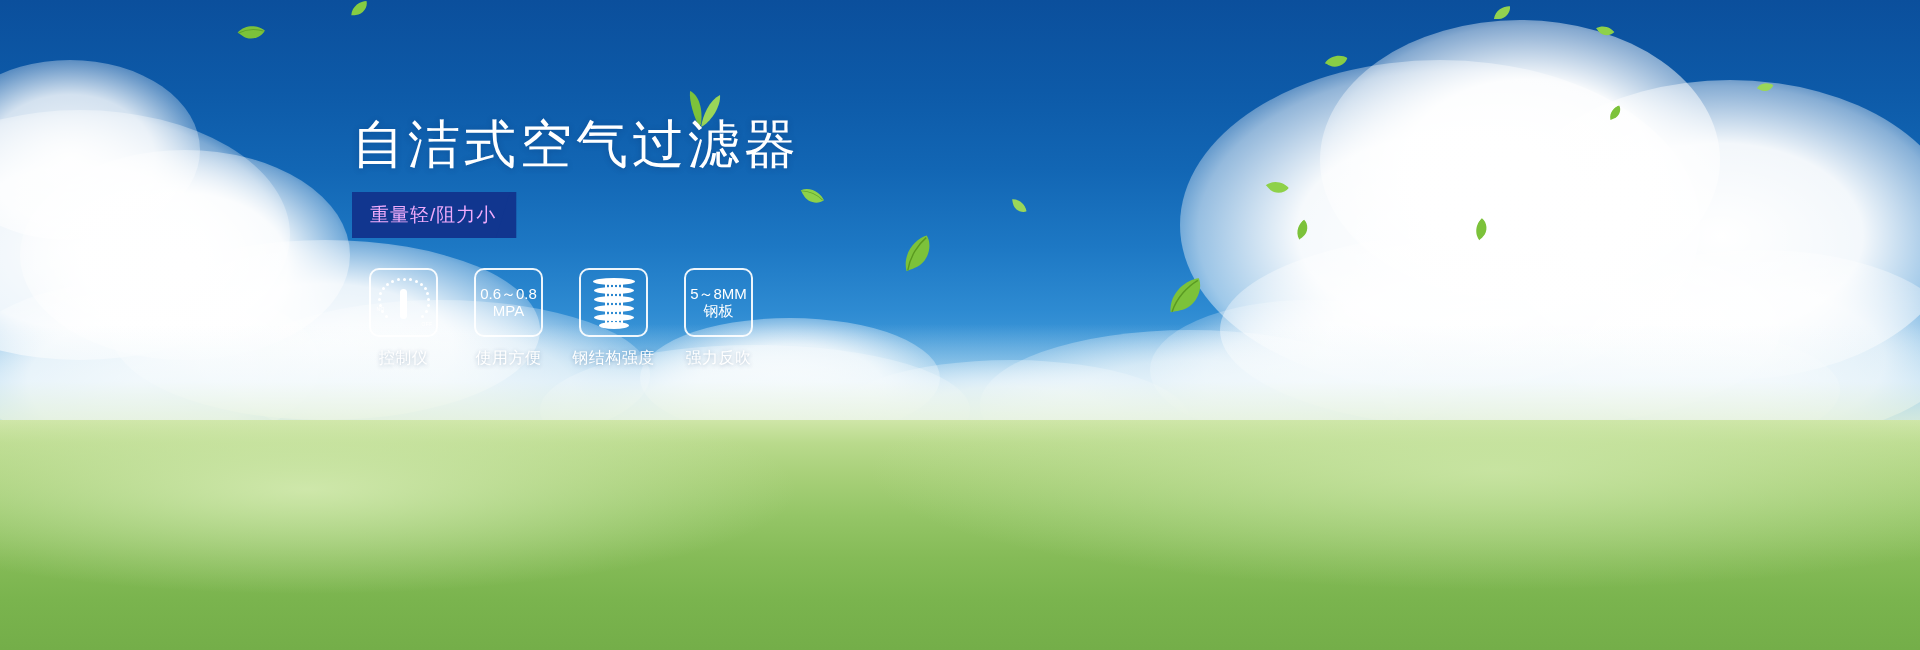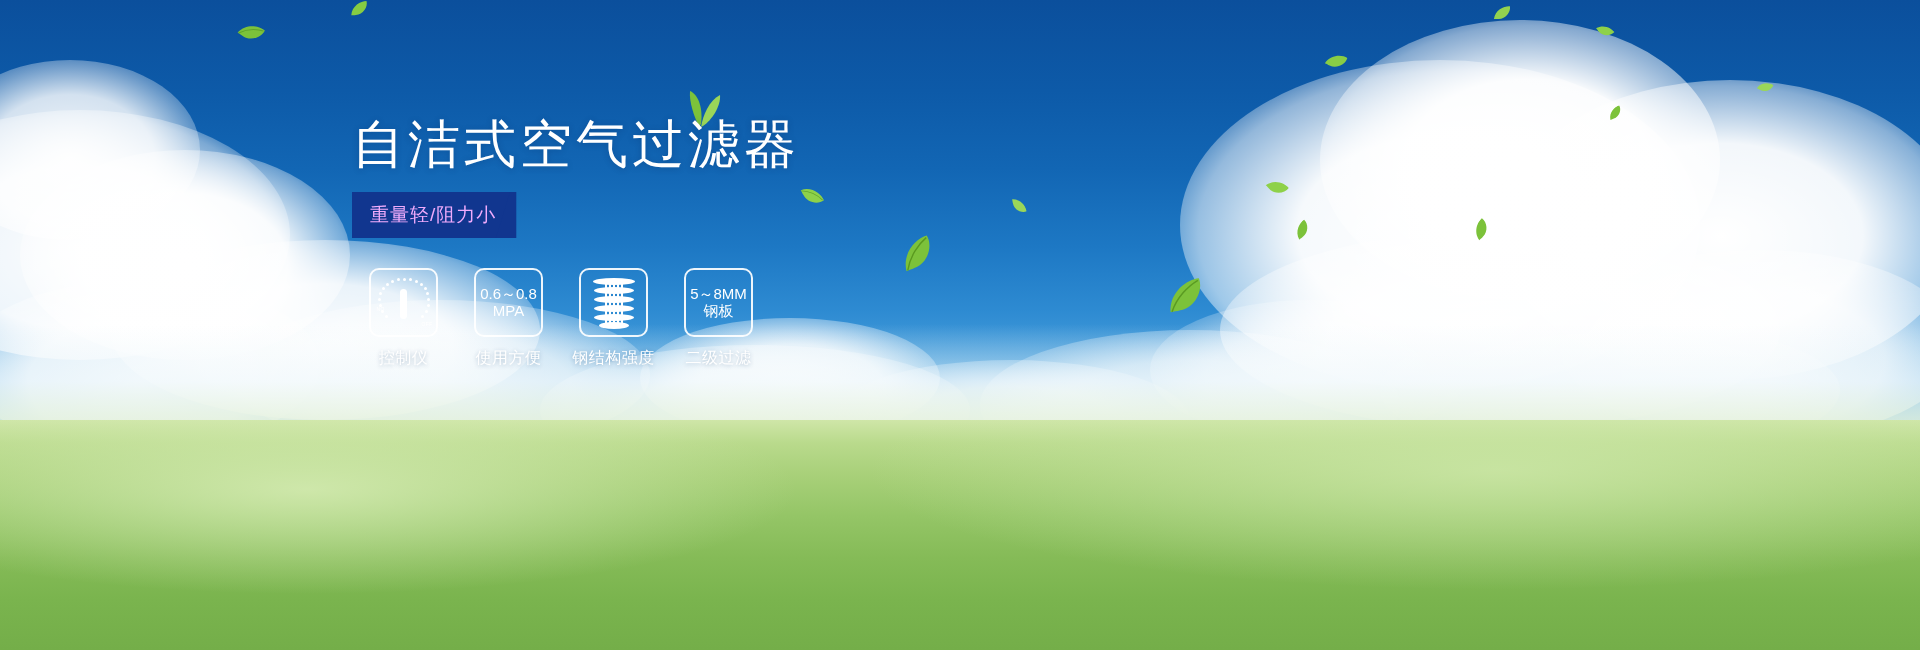--- a/index.html
+++ b/index.html
@@ -309,19 +309,19 @@
           </div>
         </div>
         <div class="flabel">钢结构强度</div>
       </div>
 
       <div class="feature">
         <div class="fbox">
           <div class="ftext">5～8MM</div>
           <div class="ftext">钢板</div>
         </div>
-        <div class="flabel">二级过滤</div>
+        <div class="flabel">强力反吹</div>
       </div>
 
 
     </div>
   </div>
 </div>
 
 </body></html>

